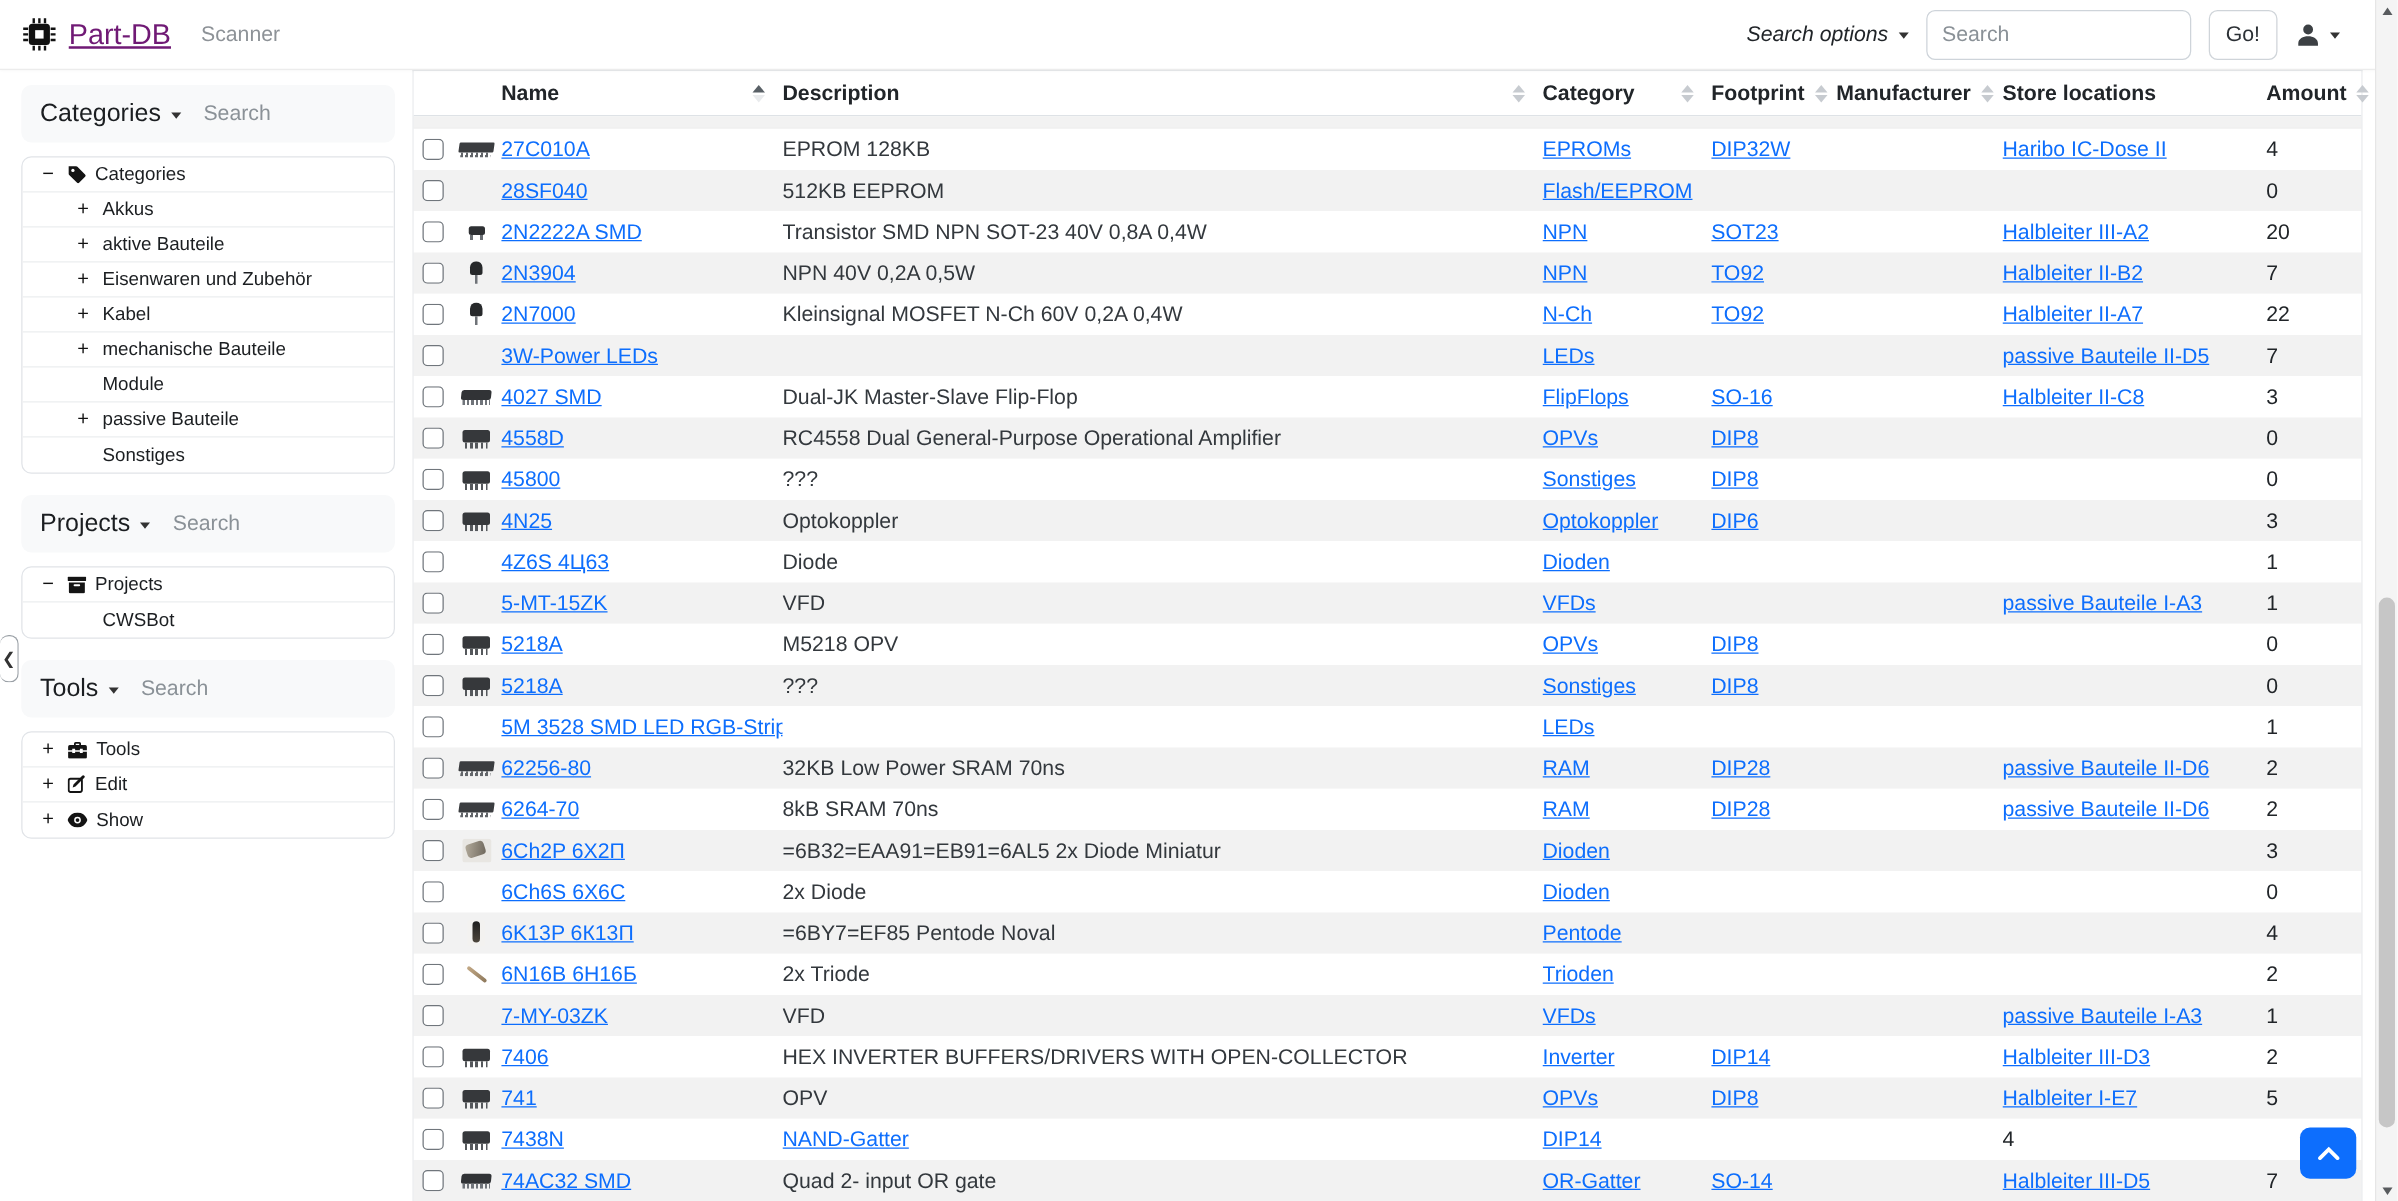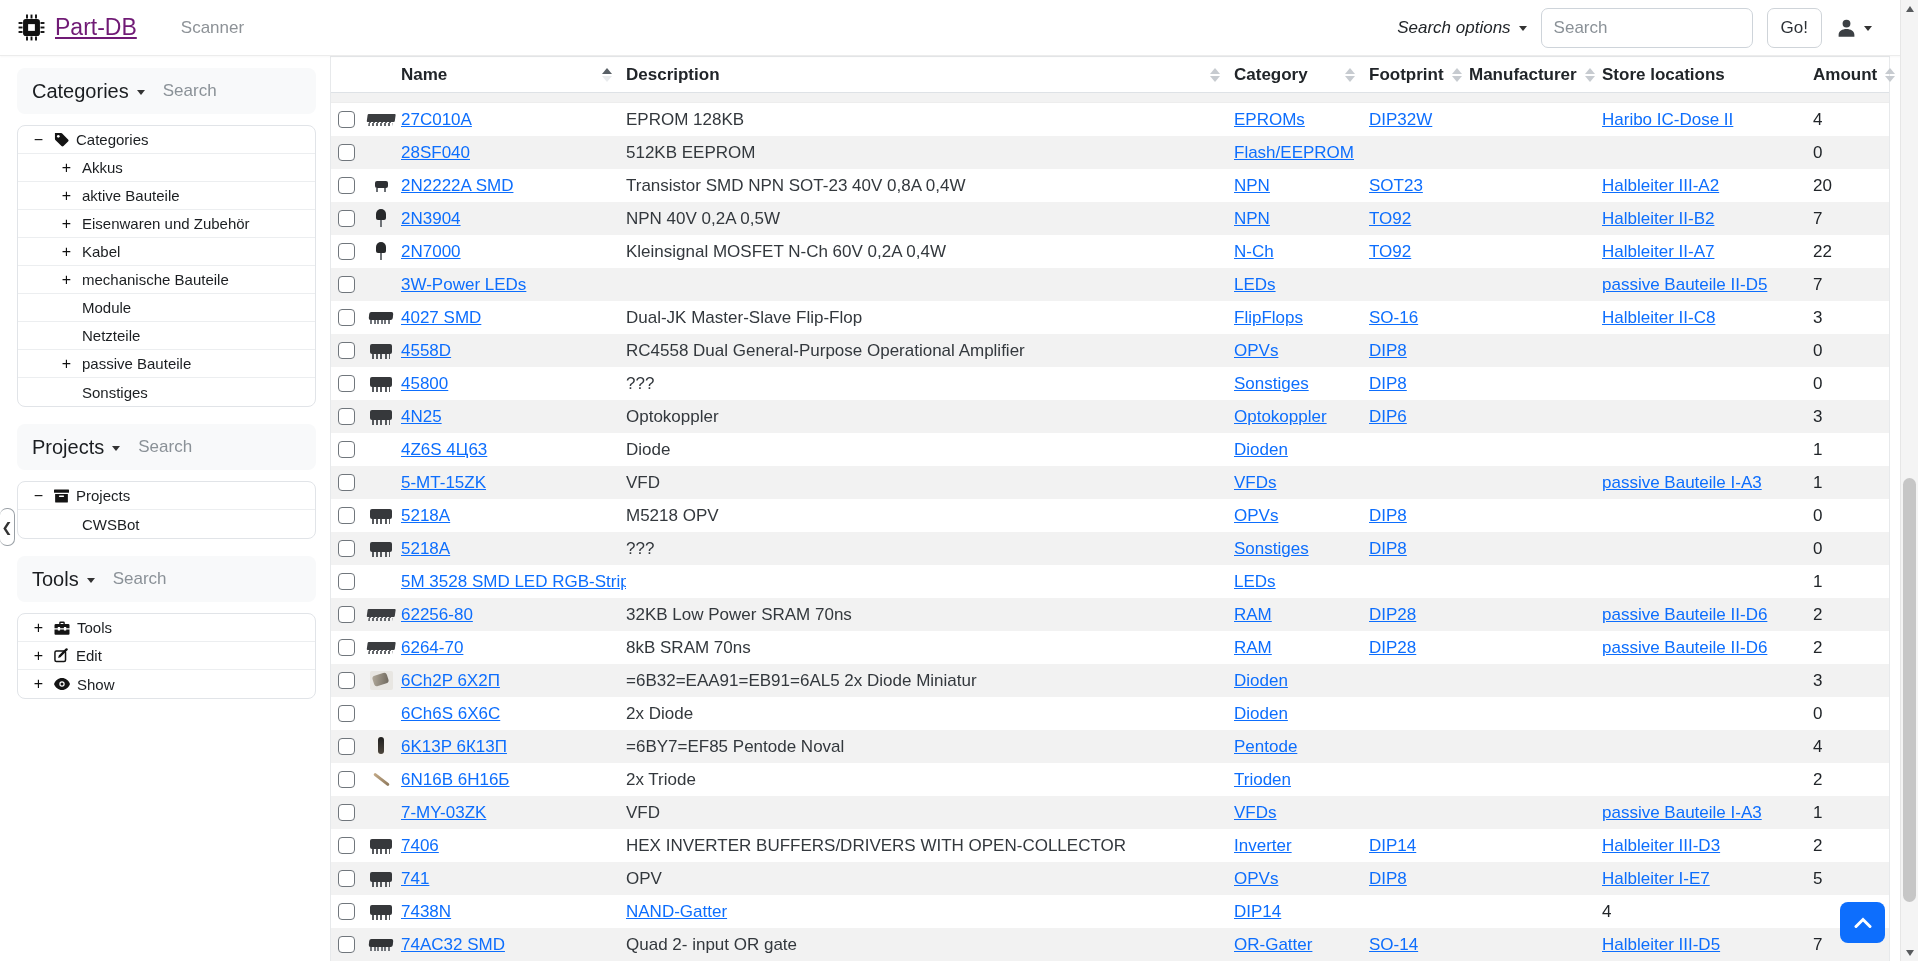--- a/index.html
+++ b/index.html
@@ -5,21 +5,21 @@
   * { box-sizing: border-box; margin: 0; padding: 0; }
   html,body { width:1918px; height:961px; overflow:hidden; background:#fff;
     font-family:"Liberation Sans","DejaVu Sans",sans-serif; color:#212529; }
 
   
   .navbar { height:56px; display:flex; align-items:center; justify-content:space-between;
     padding:0 20px 0 18px; background:#fff; border-bottom:1px solid #ececec;
     box-shadow:0 1px 2px rgba(0,0,0,.03); position:relative; z-index:5; }
   .nav-left { display:flex; align-items:center; }
   .brand { display:flex; align-items:center; gap:10px; font-size:23px; color:#701a75; }
-  .nav-scanner { margin-left:44px; font-size:17px; color:#8d9297; text-decoration:none; }
+  .nav-scanner { margin-left:24px; font-size:17px; color:#8d9297; text-decoration:none; }
   .nav-right { display:flex; align-items:center; gap:14px; margin-right:26px; }
   .search-options { display:flex; align-items:center; gap:8px; font-size:17px; color:#212529; cursor:pointer;font-style:italic; }
   .caret { display:inline-block; width:0; height:0; border-top:5px solid #333;
     border-left:4.5px solid transparent; border-right:4.5px solid transparent; margin-top:2px; }
   .nav-search { width:212px; height:40px; border:1px solid #ced4da; border-radius:7px;
     font-size:17px; padding:0 12px; color:#212529; outline:none;
     font-family:"Liberation Sans","DejaVu Sans",sans-serif; }
   .nav-search::placeholder { color:#8a9197; }
   .go-btn { height:40px; padding:0 13px; font-size:17px; color:#2c3136; background:#fff;
     border:1px solid #cfd4d9; border-radius:7px; cursor:pointer;
@@ -215,24 +215,20 @@
         </div>
         <div class="tree-item lv1">
           <span class="expander">+</span>
           <span>mechanische Bauteile</span>
         </div>
         <div class="tree-item lv1">
           <span class="expander"></span>
           <span>Module</span>
         </div>
         <div class="tree-item lv1">
-          <span class="expander"></span>
-          <span>Netzteile</span>
-        </div>
-        <div class="tree-item lv1">
           <span class="expander">+</span>
           <span>passive Bauteile</span>
         </div>
         <div class="tree-item lv1">
           <span class="expander"></span>
           <span>Sonstiges</span>
         </div>
       </div>
 
     <div class="panel-header">

